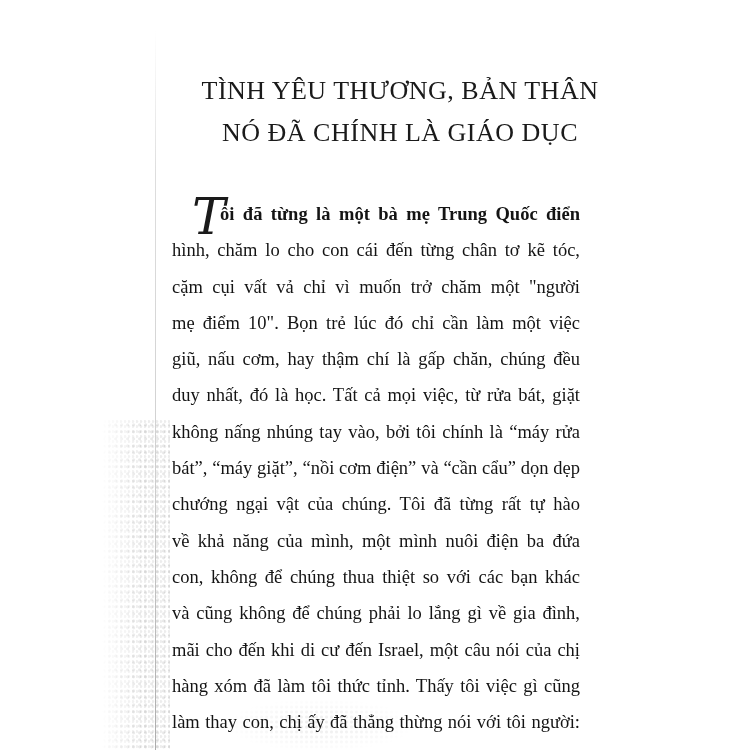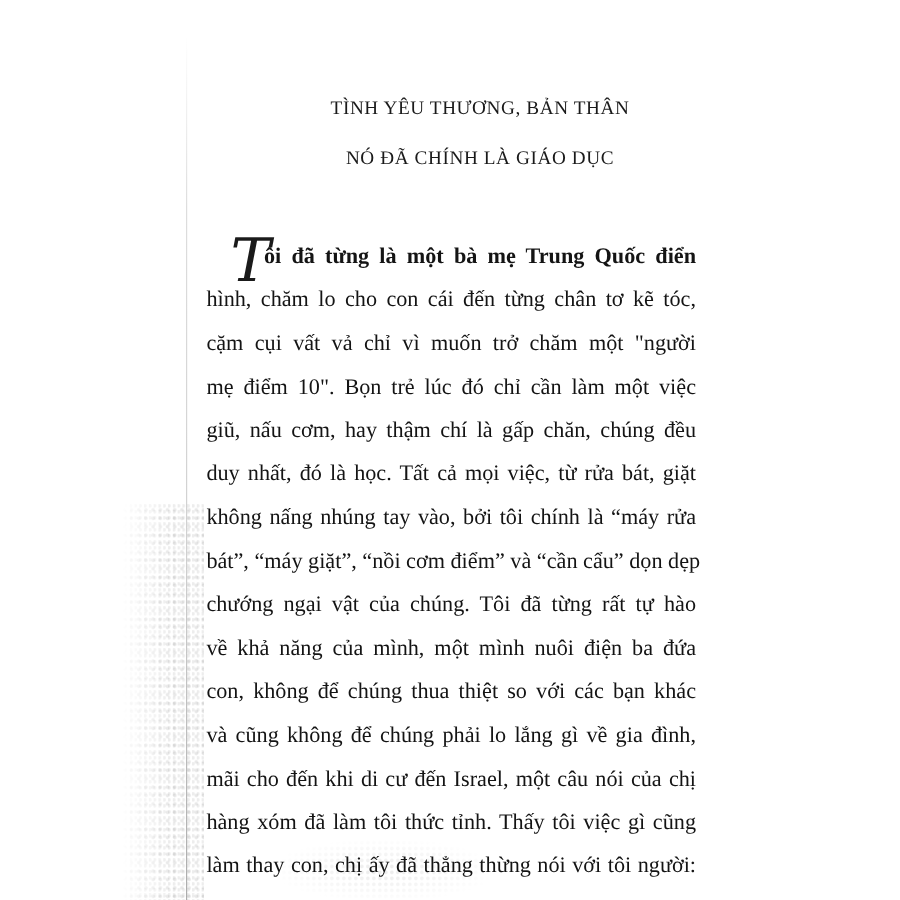--- a/index.html
+++ b/index.html
@@ -54,21 +54,21 @@
       background-size: 5px 5px;
       -webkit-mask-image: radial-gradient(ellipse at center, black 0%, transparent 75%);
       mask-image: radial-gradient(ellipse at center, black 0%, transparent 75%);
     }
     .chapter-title {
       position: absolute;
       left: 200px;
       top: 70px;
       width: 400px;
       text-align: center;
-      font-size: 16px;
+      font-size: 26px;
       line-height: 42px;
       letter-spacing: 0.5px;
       font-weight: normal;
       margin: 0;
       color: #1a1a1a;
     }
     .chapter-title span {
       display: block;
     }
     .body-text {
@@ -120,21 +120,21 @@
   <span class="dropcap">T</span>
 
   <div class="body-text">
     <span class="line first">ôi đã từng là một bà mẹ Trung Quốc điển</span>
     <span class="line">hình, chăm lo cho con cái đến từng chân tơ kẽ tóc,</span>
     <span class="line">cặm cụi vất vả chỉ vì muốn trở chăm một "người</span>
     <span class="line">mẹ điểm 10". Bọn trẻ lúc đó chỉ cần làm một việc</span>
     <span class="line">giũ, nấu cơm, hay thậm chí là gấp chăn, chúng đều</span>
     <span class="line">duy nhất, đó là học. Tất cả mọi việc, từ rửa bát, giặt</span>
     <span class="line">không nấng nhúng tay vào, bởi tôi chính là “máy rửa</span>
-    <span class="line">bát”, “máy giặt”, “nồi cơm điểm” và “cần cẩu” dọn dẹp</span>
+    <span class="line">bát”, “máy giặt”, “nồi cơm điện” và “cần cẩu” dọn dẹp</span>
     <span class="line">chướng ngại vật của chúng. Tôi đã từng rất tự hào</span>
     <span class="line">về khả năng của mình, một mình nuôi điện ba đứa</span>
     <span class="line">con, không để chúng thua thiệt so với các bạn khác</span>
     <span class="line">và cũng không để chúng phải lo lắng gì về gia đình,</span>
     <span class="line">mãi cho đến khi di cư đến Israel, một câu nói của chị</span>
     <span class="line">hàng xóm đã làm tôi thức tỉnh. Thấy tôi việc gì cũng</span>
     <span class="line">làm thay con, chị ấy đã thẳng thừng nói với tôi người:</span>
     <span class="line">“Đừng mang phương pháp giáo dục lạc hậu của em</span>
 
   </div>

